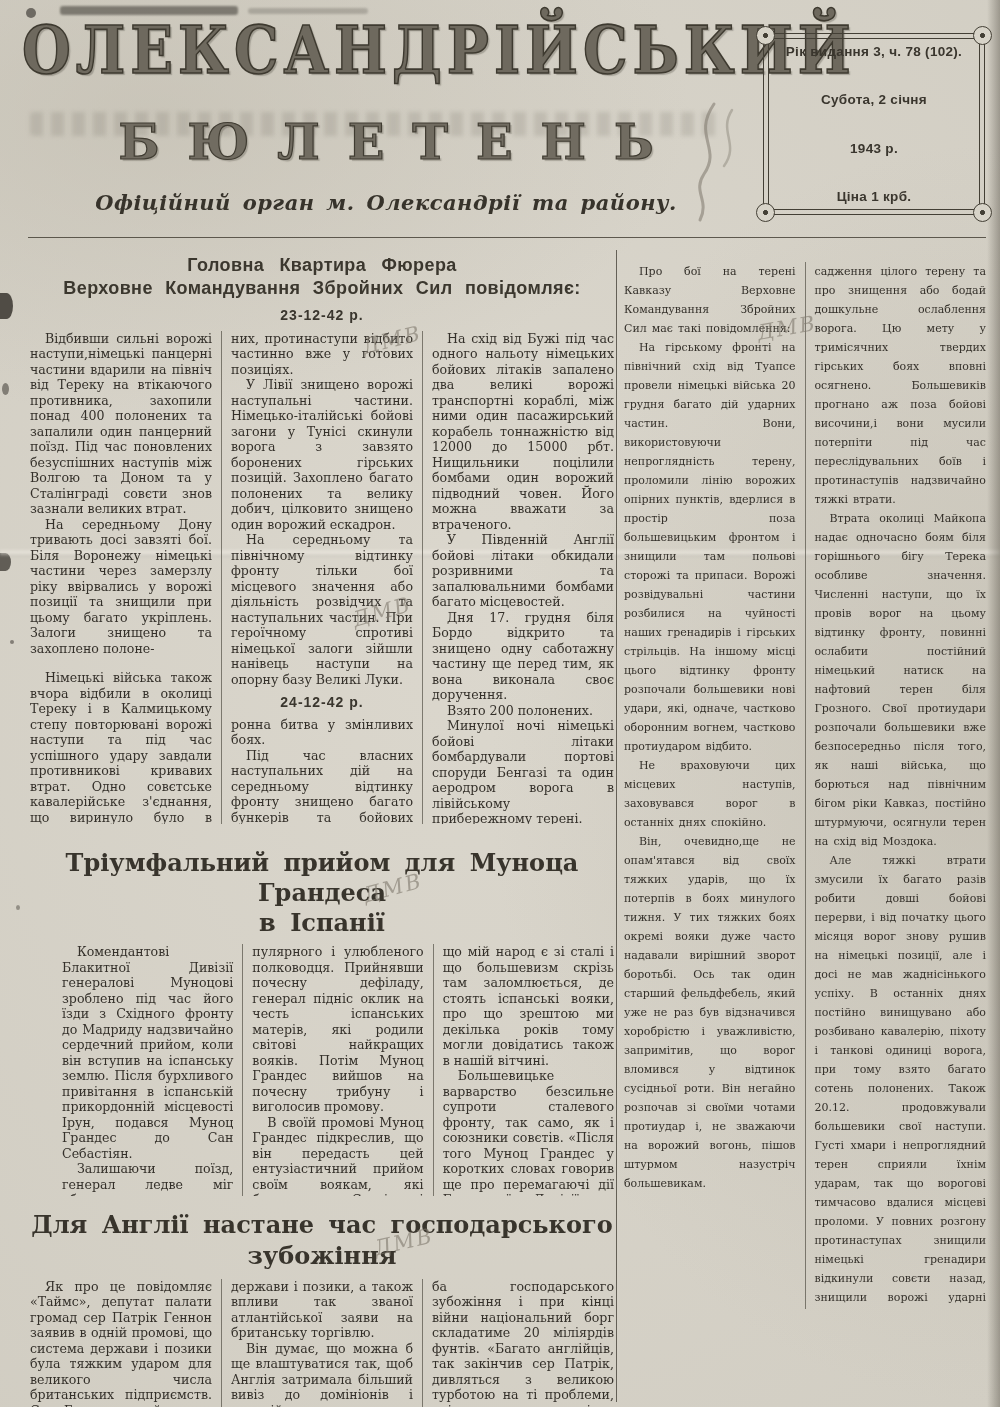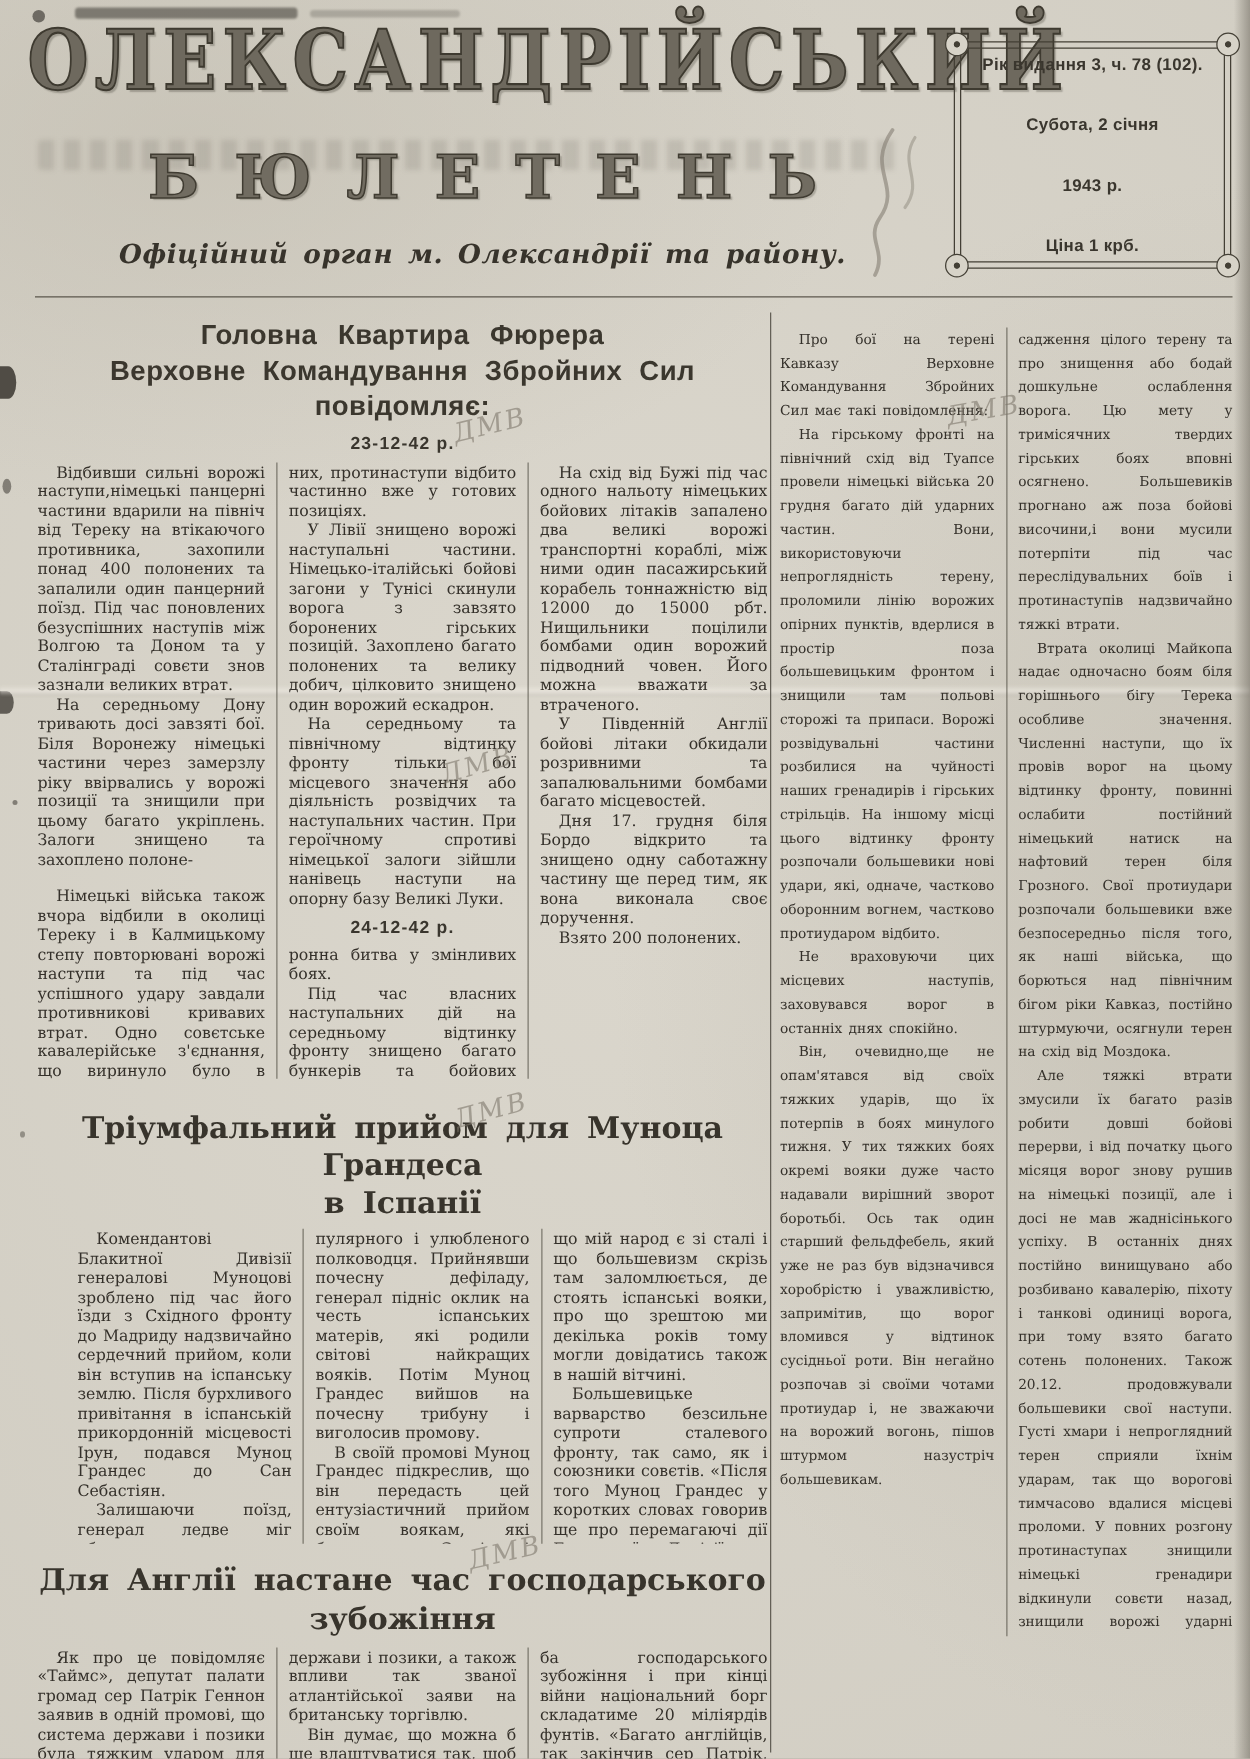--- a/index.html
+++ b/index.html
@@ -52,21 +52,21 @@
   
   .rule-top{position:absolute;left:28px;top:237px;width:958px;height:1px;background:rgba(62,58,48,.8);}
   .divider-main{position:absolute;left:616px;top:250px;width:1px;height:1152px;background:rgba(62,58,48,.75);}
   
   .zone-left{position:absolute;left:30px;top:252px;width:584px;}
   .zone-right{position:absolute;left:624px;top:254px;width:362px;}
   .headline-sans{
     font-family:"Liberation Sans",sans-serif;font-weight:700;color:#3b372e;
     text-align:center;margin:0;
   }
-  .headline-okw{font-size:22px;line-height:1.3;margin-top:2px;letter-spacing:.4px;}
+  .headline-okw{font-size:18px;line-height:1.3;margin-top:2px;letter-spacing:.4px;}
   .headline-okw .hline2{word-spacing:7px;display:block;}
   .headline-okw .hline1{display:block;word-spacing:10px;}
   .headline-terek{font-size:27.5px;line-height:1.13;word-spacing:3px;letter-spacing:.2px;}
   .headline-terek .hline{display:block;}
   .headline-serif{
     font-family:"DejaVu Serif",serif;font-weight:700;color:#38342c;text-align:center;
     font-size:24px;line-height:1.26;margin:0;word-spacing:6px;
   }
   .headline-serif .hline{display:block;}
   .h-spain{margin-top:24px;}
@@ -188,20 +188,21 @@
         <div>
             <p class="para cont">ронна битва у змінливих боях.</p>
             <p class="para">Під час власних наступальних дій на середньому відтинку фронту знищено багато бункерів та бойових позицій. Місцеві наступи ворога заломилися.</p>
           </div>
       </div>
       <div class="col">
           <p class="para">На схід від Бужі під час одного нальоту німецьких бойових літаків запалено два великі ворожі транспортні кораблі, між ними один пасажирський корабель тоннажністю від 12000 до 15000 рбт. Нищильники поцілили бомбами один ворожий підводний човен. Його можна вважати за втраченого.</p>
           <p class="para">У Південній Англії бойові літаки обкидали розривними та запалювальними бомбами багато місцевостей.</p>
           <p class="para">Дня 17. грудня біля Бордо відкрито та знищено одну саботажну частину ще перед тим, як вона виконала своє доручення.</p>
           <p class="para">Взято 200 полонених.</p>
+          <p class="para">Минулої ночі німецькі бойові літаки бомбардували портові споруди Бенгазі та один аеродром ворога в лівійському прибережному терені.</p>
         </div>
     </div>
 
     <h2 class="headline-serif h-spain">
       <span class="hline">Тріумфальний прийом для Муноца Грандеса</span>
       <span class="hline">в Іспанії</span>
     </h2>
     <div class="cols cols-spain">
       <div class="col">
           <p class="para">Комендантові Блакитної Дивізії генералові Муноцові зроблено під час його їзди з Східного фронту до Мадриду надзвичайно сердечний прийом, коли він вступив на іспанську землю. Після бурхливого привітання в іспанській прикордонній місцевості Ірун, подався Муноц Грандес до Сан Себастіян.</p>

